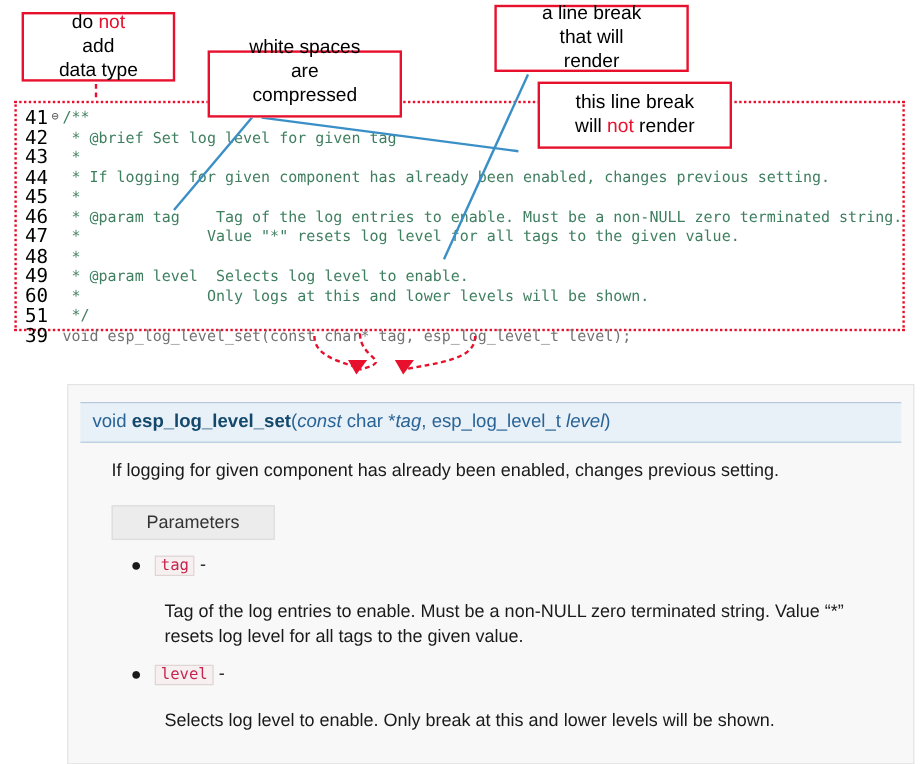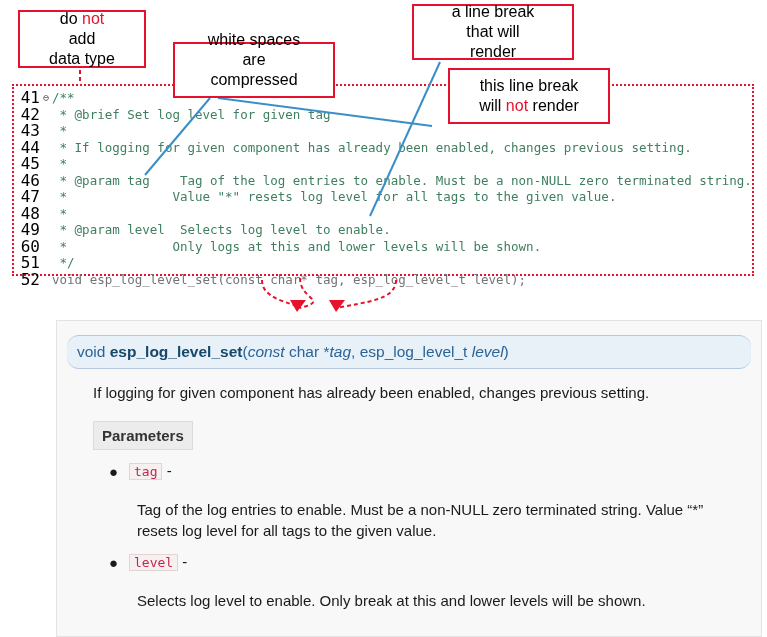--- a/index.html
+++ b/index.html
@@ -143,41 +143,40 @@
   }
   #doc-signature {
     margin: 14px 10px 0 10px;
     background: #e8f0f8;
     border-top: 1px solid #b5c8dc;
     border-bottom: 1px solid #b5c8dc;
     padding: 7px 10px;
     font-family: "Liberation Sans", sans-serif;
     font-size: 15.5px;
     color: #2a6496;
-    border-radius: 12px;
   }
   #doc-signature .sig-name { color: #14496b; font-weight: bold; }
   #doc-signature .sig-type { color: #2a6496; font-style: italic; }
   #doc-signature .sig-param { color: #2a6496; font-style: italic; }
   #doc-signature .sig-plain { color: #2a6496; }
 
   .doc-p {
     margin: 14px 0 0 36px;
     font-size: 15px;
     color: #1a1a1a;
     line-height: 1.35;
   }
   #params-header {
     margin: 18px 0 0 36px;
     display: inline-block;
     background: #ececec;
     border: 1px solid #dcdcdc;
-    padding: 5px 8px;
-    font-size: 15px;
-    font-weight: bold;
+    padding: 5px 28px;
+    font-size: 15px;
+    font-weight: normal;
     color: #333333;
   }
   .param-item {
     margin: 12px 0 0 72px;
     position: relative;
     font-size: 15px;
     color: #1a1a1a;
   }
   .param-item .bullet {
     position: absolute;
@@ -257,21 +256,21 @@
       <div class="code-line"><span class="ln">42</span><span class="fold"></span><span class="code-text"> * @brief Set log level for given tag</span></div>
       <div class="code-line"><span class="ln">43</span><span class="fold"></span><span class="code-text"> *</span></div>
       <div class="code-line"><span class="ln">44</span><span class="fold"></span><span class="code-text"> * If logging for given component has already been enabled, changes previous setting.</span></div>
       <div class="code-line"><span class="ln">45</span><span class="fold"></span><span class="code-text"> *</span></div>
       <div class="code-line"><span class="ln">46</span><span class="fold"></span><span class="code-text"> * @param tag    Tag of the log entries to enable. Must be a non-NULL zero terminated string.</span></div>
       <div class="code-line"><span class="ln">47</span><span class="fold"></span><span class="code-text"> *              Value "*" resets log level for all tags to the given value.</span></div>
       <div class="code-line"><span class="ln">48</span><span class="fold"></span><span class="code-text"> *</span></div>
       <div class="code-line"><span class="ln">49</span><span class="fold"></span><span class="code-text"> * @param level  Selects log level to enable.</span></div>
       <div class="code-line"><span class="ln">60</span><span class="fold"></span><span class="code-text"> *              Only logs at this and lower levels will be shown.</span></div>
       <div class="code-line"><span class="ln">51</span><span class="fold"></span><span class="code-text"> */</span></div>
-      <div class="code-line"><span class="ln">52</span><span class="fold"></span><span class="code-text src">void esp_log_level_set(const char* tag, esp_log_level_t level);</span></div>
+      <div class="code-line"><span class="ln">39</span><span class="fold"></span><span class="code-text src">void esp_log_level_set(const char* tag, esp_log_level_t level);</span></div>
     </div>
 </div>
 
 <div id="doc-panel">
 
   <div id="doc-signature">
     <span class="sig-plain">void </span><span class="sig-name">esp_log_level_set</span><span class="sig-plain">(</span><span class="sig-type">const</span><span class="sig-plain"> char *</span><span class="sig-param">tag</span><span class="sig-plain">, </span><span class="sig-plain">esp_log_level_t </span><span class="sig-param">level</span><span class="sig-plain">)</span>
   </div>
 
   <div class="doc-p">If logging for given component has already been enabled, changes previous setting.</div>

